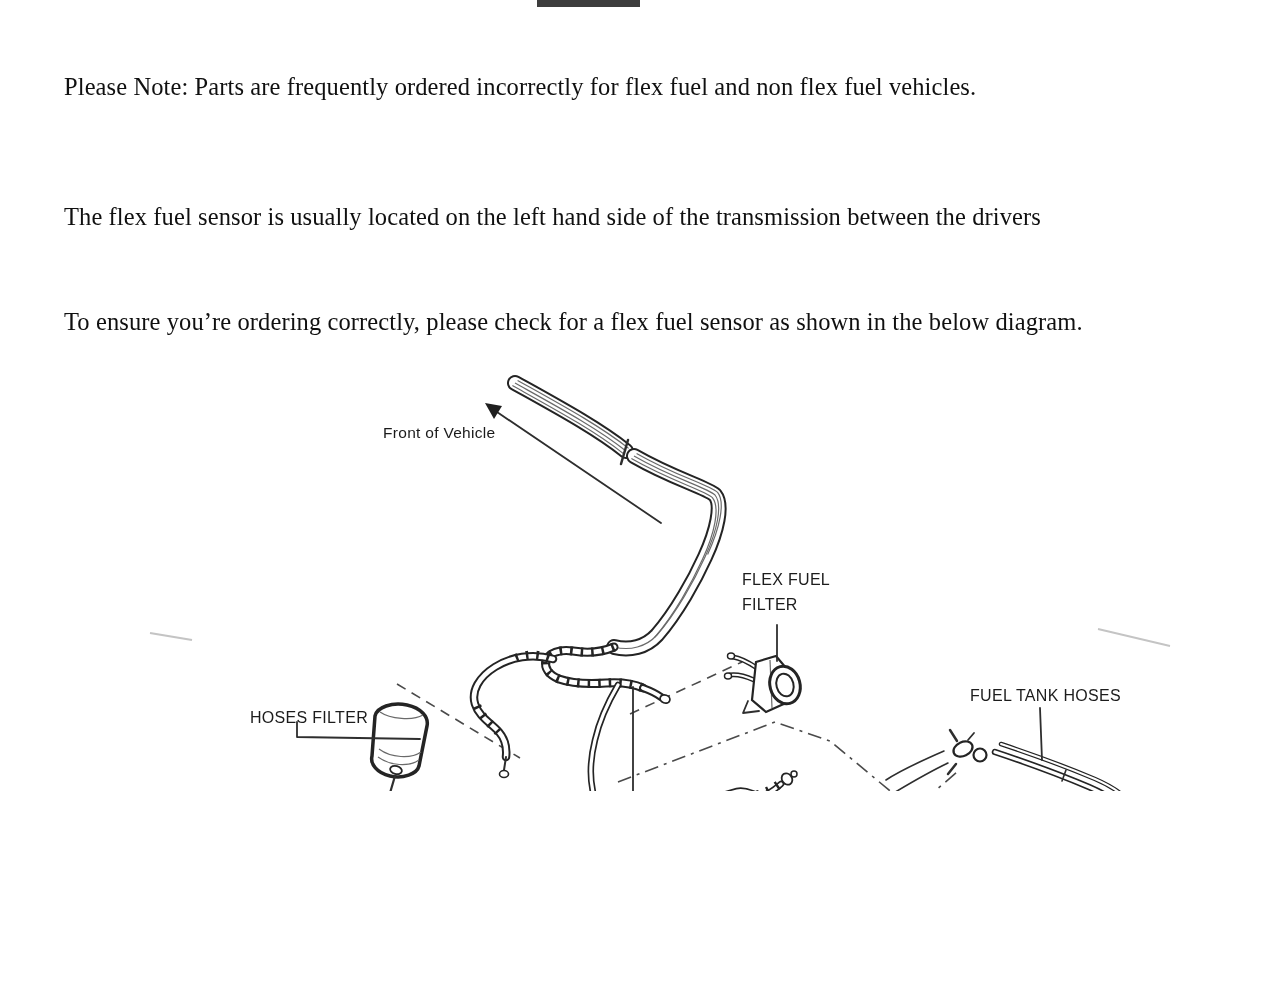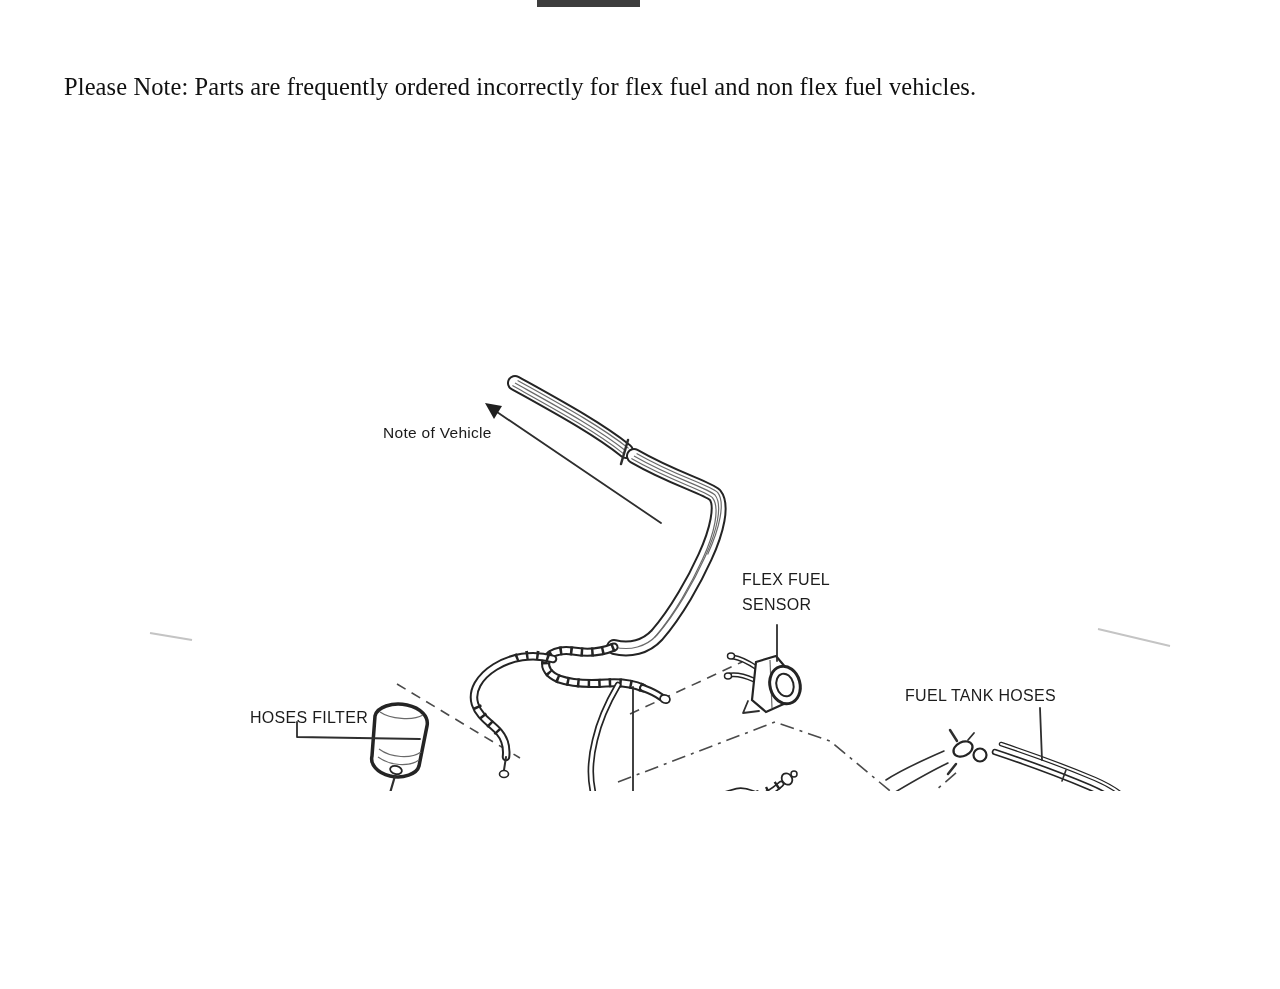--- a/index.html
+++ b/index.html
@@ -26,21 +26,23 @@
 </style>
 </head>
 <body>
 
 <div class="page">
 
   <div class="top-bar"></div>
 
   <div class="para" style="top:68px">Please Note: Parts are frequently ordered incorrectly for flex fuel and non flex fuel vehicles.</div>
   <div class="para" style="top:198px">
+    <span style="display:block">The flex fuel sensor is usually located on the left hand side of the transmission between the drivers</span>
   </div>
+  <div class="para" style="top:303px">To ensure you’re ordering correctly, please check for a flex fuel sensor as shown in the below diagram.</div>
 
   <svg class="diagram-svg" viewBox="0 0 1280 989">
 
     <g>
       <path class="faint" stroke-width="2" d="M150,633 L192,640"></path>
       <path class="faint" stroke-width="1.8" d="M1098,629 L1170,646"></path>
       <path class="faint" stroke-width="3" stroke="#e4e4e4" d="M372,956 L700,959"></path>
     </g>
 
     <g>
@@ -143,21 +145,21 @@
       <path fill="none" stroke="#999999" stroke-width="2.2" stroke-linecap="round" d="M1131,829 L1144,853"></path>
     </g>
 
     <g>
       <path class="thin" stroke-width="1.8" d="M297,722 L297,737 L420,739"></path>
       <path class="thin" stroke-width="1.8" d="M777,625 L777,661"></path>
       <path class="thin" stroke-width="1.8" d="M1040,708 L1042,760"></path>
     </g>
   </svg>
 
-  <div class="dlabel fov" style="left:383px;top:420px">Note of Vehicle</div>
+  <div class="dlabel fov" style="left:383px;top:420px">Front of Vehicle</div>
   <div class="dlabel" style="left:742px;top:567px">
     <span>FLEX FUEL</span>
-    <span>SENSOR</span>
+    <span>FILTER</span>
   </div>
-  <div class="dlabel" style="left:905px;top:683px">FUEL TANK HOSES</div>
+  <div class="dlabel" style="left:970px;top:683px">FUEL TANK HOSES</div>
   <div class="dlabel" style="left:250px;top:705px">HOSES FILTER</div>
 
 </div>
 
 </body></html>

